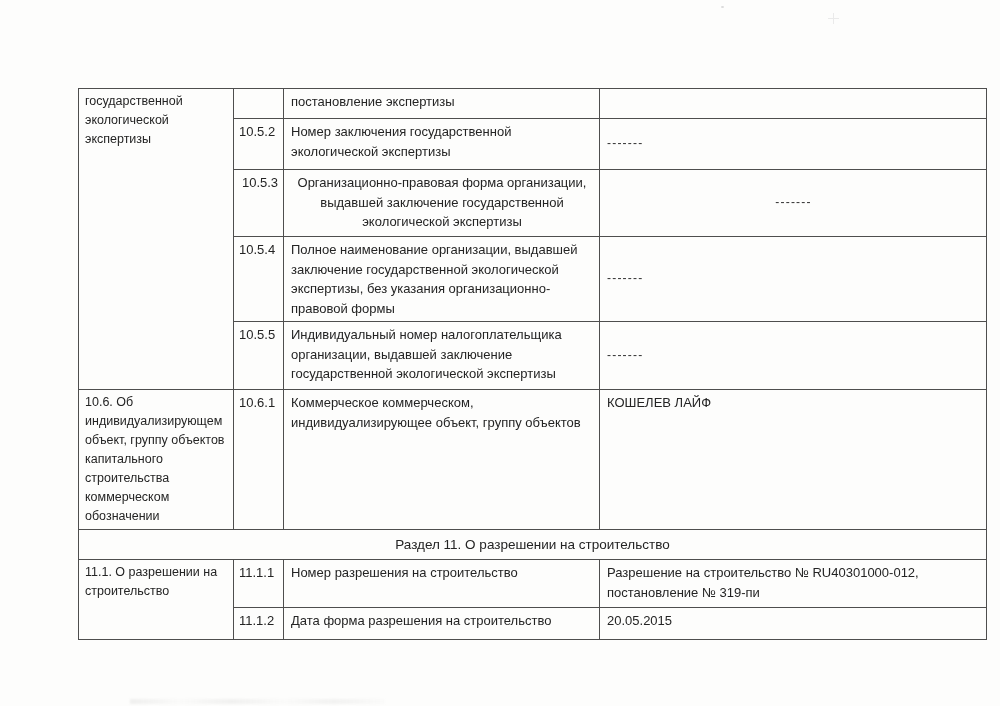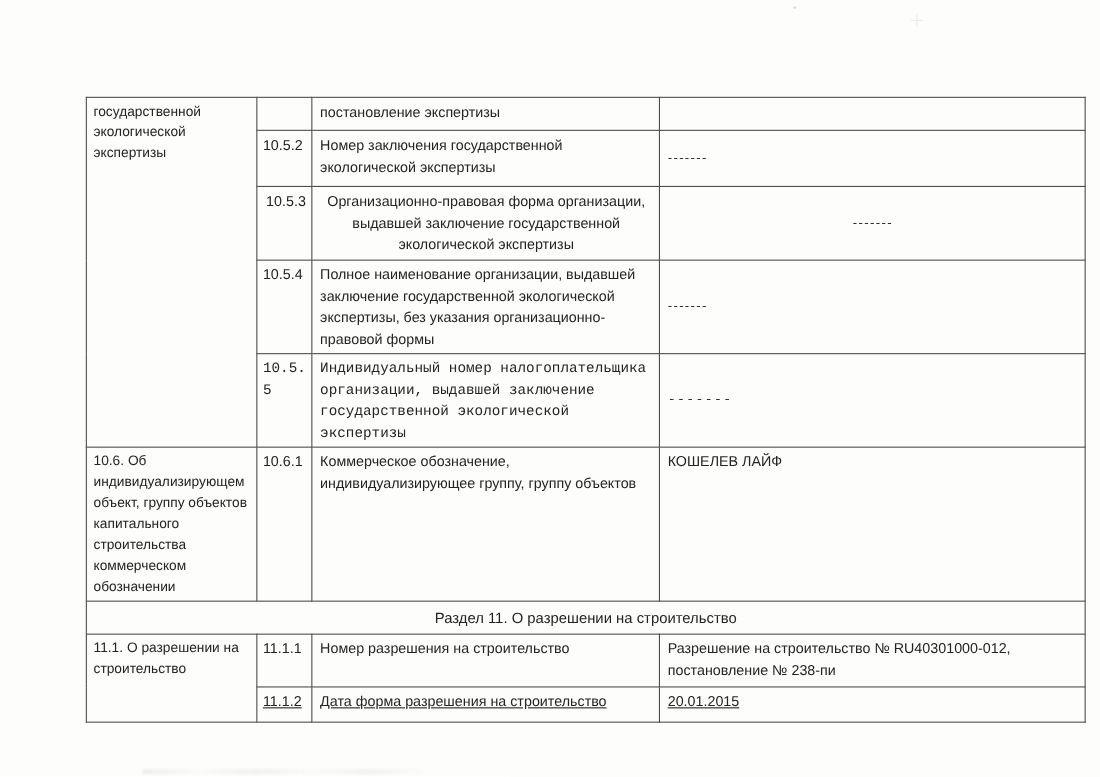--- a/index.html
+++ b/index.html
@@ -56,25 +56,25 @@
   td.section-header {
     text-align: center;
     vertical-align: middle;
     font-size: 13.5px;
     padding: 2px 19px;
   }
   tr.rh-a  { height: 30px; }
   tr.rh-b  { height: 51px; }
   tr.rh-c  { height: 67px; text-align: center; }
   tr.rh-d  { height: 84px; padding-left: 11px; }
-  tr.rh-e  { height: 68px; font-family: Liberation Mono, monospace; }
+  tr.rh-e  { height: 68px; }
   tr.rh-f  { height: 133px; }
   tr.rh-g  { height: 30px; }
   tr.rh-h  { height: 48px; }
-  tr.rh-i  { height: 32px; text-decoration: underline; }
+  tr.rh-i  { height: 32px; }
 
   
   .artifact-plus {
     position: absolute;
     left: 828px;
     top: 13px;
     width: 11px;
     height: 11px;
     opacity: 0.35;
   }
@@ -154,32 +154,32 @@
         <td class="cell-value dash">-------</td>
       </tr>
       <tr class="rh-e">
         <td class="cell-num">10.5.5</td>
         <td class="cell-desc">Индивидуальный номер налогоплательщика организации, выдавшей заключение государственной экологической экспертизы</td>
         <td class="cell-value dash">-------</td>
       </tr>
       <tr class="rh-f">
         <td class="cell-group">10.6. Об индивидуализирующем объект, группу объектов капитального строительства коммерческом обозначении</td>
         <td class="cell-num">10.6.1</td>
-        <td class="cell-desc">Коммерческое обозначение, индивидуализирующее группу, группу объектов</td>
+        <td class="cell-desc">Коммерческое коммерческом, индивидуализирующее объект, группу объектов</td>
         <td class="cell-value">КОШЕЛЕВ ЛАЙФ</td>
       </tr>
       <tr class="rh-g">
         <td class="section-header" colspan="4">Раздел 11. О разрешении на строительство</td>
       </tr>
       <tr class="rh-h">
         <td class="cell-group" rowspan="2">11.1. О разрешении на строительство</td>
         <td class="cell-num">11.1.1</td>
         <td class="cell-desc">Номер разрешения на строительство</td>
-        <td class="cell-value">Разрешение на строительство № RU40301000-012, постановление № 238-пи</td>
+        <td class="cell-value">Разрешение на строительство № RU40301000-012, постановление № 319-пи</td>
       </tr>
       <tr class="rh-i">
         <td class="cell-num">11.1.2</td>
         <td class="cell-desc">Дата форма разрешения на строительство</td>
-        <td class="cell-value">20.01.2015</td>
+        <td class="cell-value">20.05.2015</td>
       </tr>
     </tbody>
   </table>
 </div>
 
 </body></html>

